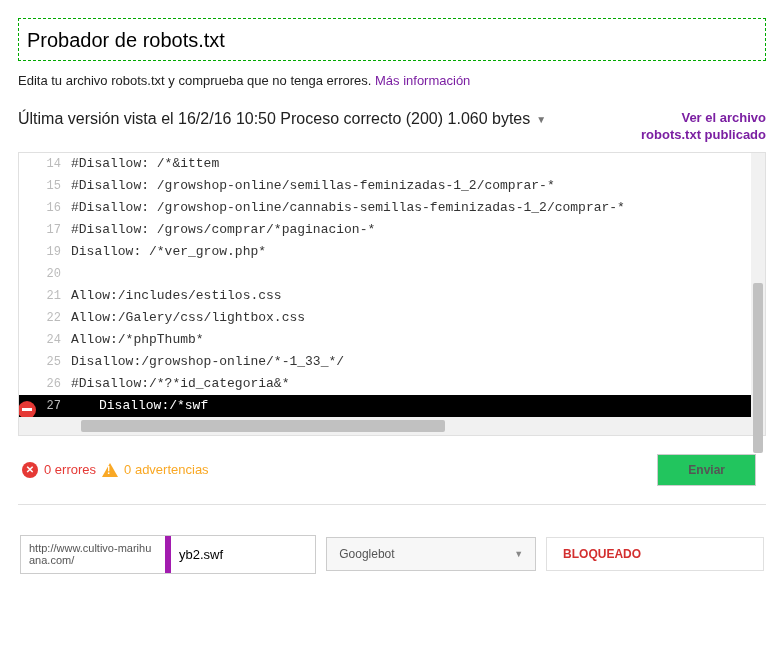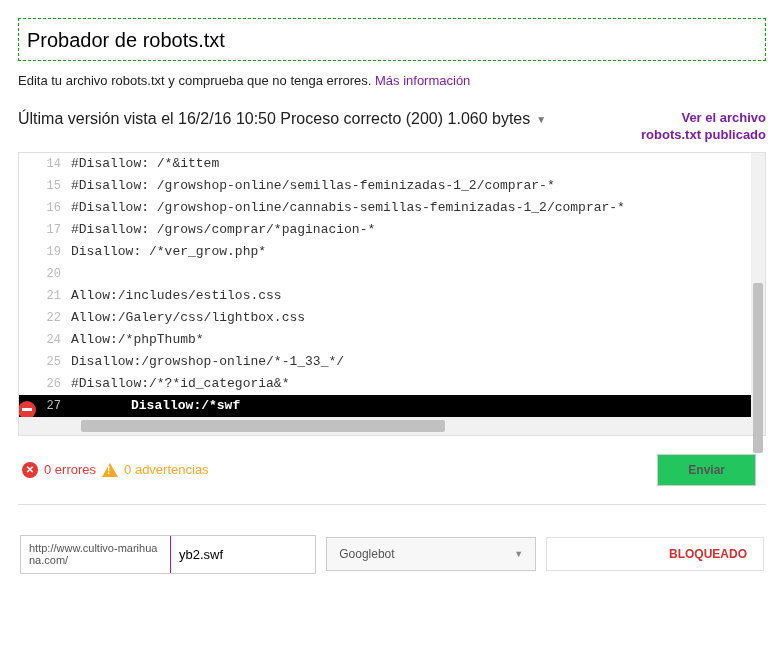--- a/index.html
+++ b/index.html
@@ -12,44 +12,44 @@
 .top-row { display: flex; justify-content: space-between; align-items: flex-start; margin-bottom: 8px; }
 .status-line { font-size: 16px; color: #212121; display: flex; align-items: center; gap: 6px; }
 .chevron { font-size: 10px; color: #777; }
 .archive-link { color: #7b1fa2; font-size: 13px; text-align: right; line-height: 1.3; text-decoration: none; max-width: 140px; font-weight: bold; }
 .editor-wrap { border: 1px solid #e0e0e0; position: relative; }
 .editor { font-family: "Courier New", monospace; font-size: 13px; color: #333; max-height: 310px; overflow: hidden; position: relative; }
 .line { display: flex; align-items: center; height: 22px; }
 .gutter { width: 52px; text-align: right; padding-right: 10px; color: #bbb; font-size: 12px; flex-shrink: 0; position: relative; }
 .code { white-space: pre; flex: 1; }
 .line.error { background: #000000; color: #fff; gap: 28px; }
-.line.error .code { font-weight: bold; margin-left: 32px; }
+.line.error .code { font-weight: normal; }
 .err-icon { position: absolute; left: -1px; top: 2px; width: 18px; height: 18px; border-radius: 50%; background: #e53935; display: flex; align-items: center; justify-content: center; }
 .err-icon::before, .err-icon::after { content: ""; position: absolute; width: 10px; height: 3px; background: #fff; }
 .err-icon::before { transform: none; }
 .hscroll { height: 18px; background: #f1f1f1; display: flex; align-items: center; padding: 0 2px; }
 .hscroll-thumb { height: 12px; width: 49%; background: #c1c1c1; border-radius: 2px; margin-left: 60px; }
 .vscroll { position: absolute; right: 0; top: 0; bottom: 18px; width: 14px; background: #f1f1f1; }
 .vscroll-thumb { position: absolute; right: 2px; top: 130px; width: 10px; height: 170px; background: #c1c1c1; border-radius: 2px; }
 .status-row { display: flex; justify-content: space-between; align-items: center; padding: 18px 10px 18px 4px; border-bottom: 1px solid #e0e0e0; }
 .status-left { display: flex; align-items: center; gap: 6px; }
 .icon-circle { width: 16px; height: 16px; border-radius: 50%; display: inline-flex; align-items: center; justify-content: center; color: #fff; font-size: 10px; font-weight: bold; }
 .icon-err { background: #e53935; }
 .icon-warn { width: 0; height: 0; border-left: 8px solid transparent; border-right: 8px solid transparent; border-bottom: 14px solid #f9a825; position: relative; border-radius: 0; }
 .icon-warn span { position: absolute; top: 2px; left: -3px; color: #fff; font-size: 10px; font-weight: bold; }
 .count-err { color: #e53935; font-size: 13px; }
 .count-warn { color: #f9a825; font-size: 13px; }
 .btn { border: 1px solid #ccc; background: #22c55e; padding: 8px 30px; font-size: 12px; font-weight: bold; color: #555; cursor: pointer; }
 .test-row { display: flex; align-items: center; gap: 10px; margin-top: 30px; padding: 0 2px; }
 .url-group { display: flex; align-items: center; border: 1px solid #ccc; flex: 1.6; min-width: 0; }
-.url-prefix { padding: 6px 8px; font-size: 11px; color: #555; line-height: 1.15; max-width: 150px; word-break: break-all; border-right: 1px solid #a21caf; }
+.url-prefix { padding: 6px 8px; font-size: 11px; color: #555; line-height: 1.15; max-width: 150px; word-break: break-all; border-right: 6px solid #a21caf; }
 .url-input { border: none; outline: none; padding: 8px 8px; font-size: 13px; flex: 1; min-width: 0; }
 .bot-select { border: 1px solid #ccc; background: #f7f7f7; padding: 9px 12px; font-size: 12px; color: #555; display: flex; justify-content: space-between; align-items: center; flex: 1; cursor: pointer; }
 .bot-select .arrow { color: #888; font-size: 9px; }
-.result-btn { border: 1px solid #e0e0e0; background: #fff; padding: 9px 16px; font-size: 12px; font-weight: bold; color: #d32f2f; flex: 1; text-align: right; cursor: pointer; }
+.result-btn { border: 1px solid #e0e0e0; background: #fff; padding: 9px 16px; font-size: 12px; font-weight: bold; color: #d32f2f; flex: 1; text-align: left; cursor: pointer; }
 </style>
 </head>
 <body>
 
 <div class="container">
 
   <div class="header-box">
     <h1>Probador de robots.txt</h1>
   </div>
 

